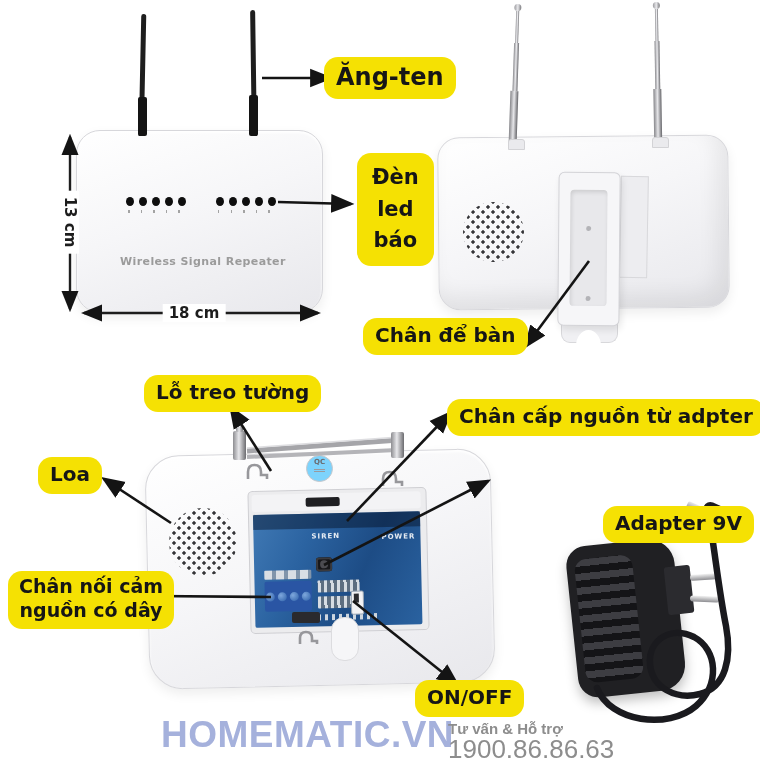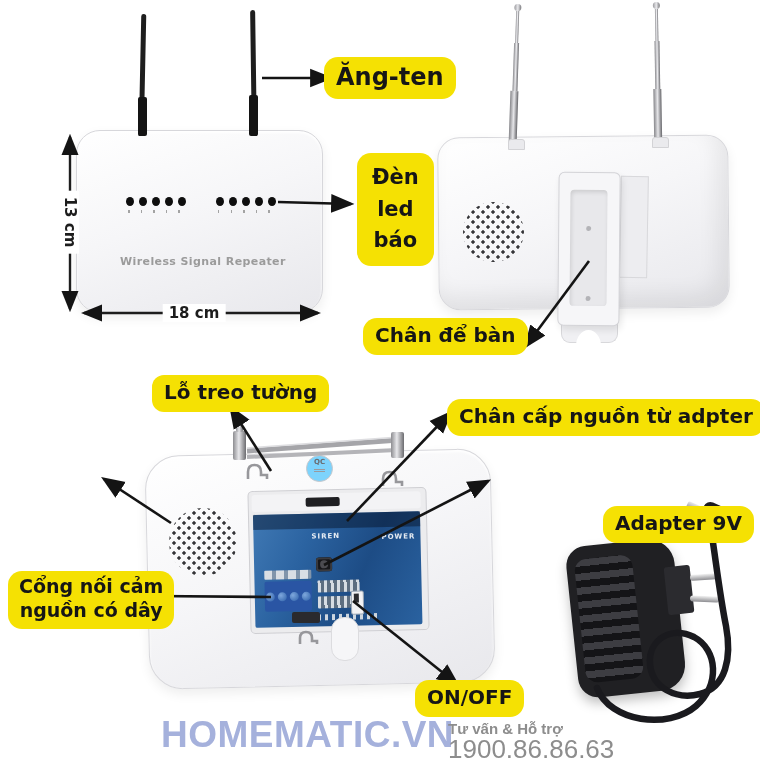--- a/index.html
+++ b/index.html
@@ -257,25 +257,26 @@
   <div class="callout" style="left:324px;top:57px;font-size:24px;">Ăng-ten</div>
 
   <div class="callout multi" style="left:357px;top:153px;padding:9px 15px;font-size:21px;line-height:1.5;">
     <span>Đèn</span>
     <span>led</span>
     <span>báo</span>
   </div>
 
   <div class="callout" style="left:363px;top:318px;">Chân để bàn</div>
 
-  <div class="callout" style="left:152px;top:375px;border-radius:12px;">Lỗ treo tường</div>
-
+  <div class="callout" style="left:144px;top:375px;">Lỗ treo tường</div>
+
+  <div class="callout" style="left:38px;top:457px;">Loa</div>
 
   <div class="callout multi" style="left:8px;top:571px;font-size:19px;padding:4px 11px 6px;">
-    <span>Cổng nối cảm</span>
+    <span>Chân nối cảm</span>
     <span>nguồn có dây</span>
   </div>
 
   <div class="callout" style="left:447px;top:399px;">Chân cấp nguồn từ adpter</div>
 
 
   <div class="callout" style="left:415px;top:680px;">ON/OFF</div>
 
   <div class="callout" style="left:603px;top:506px;">Adapter 9V</div>
 

